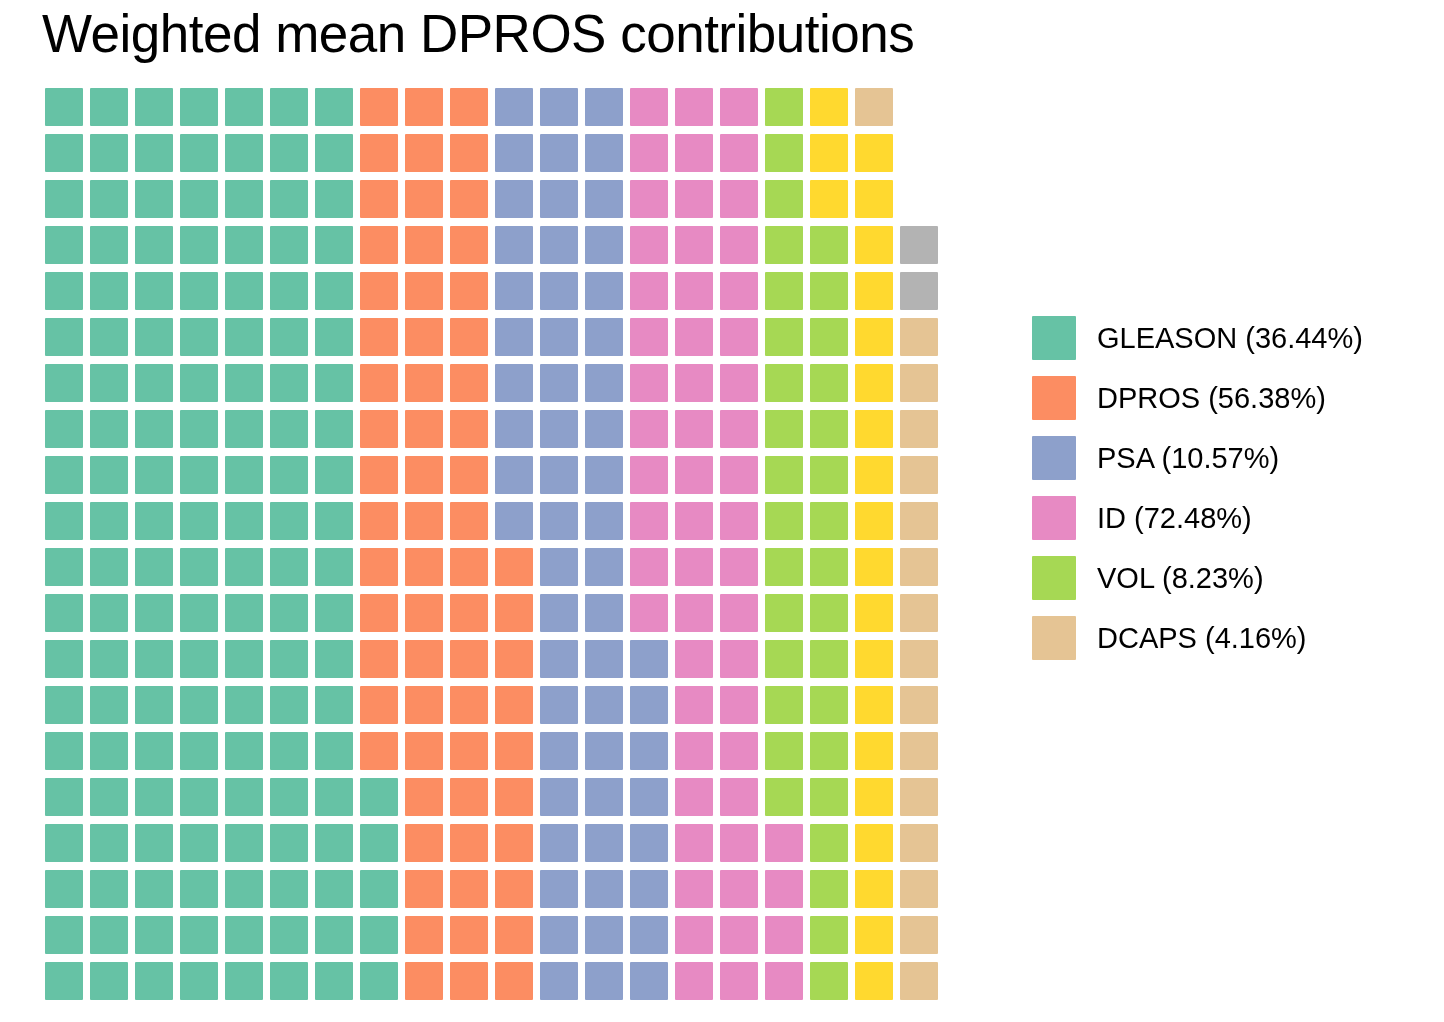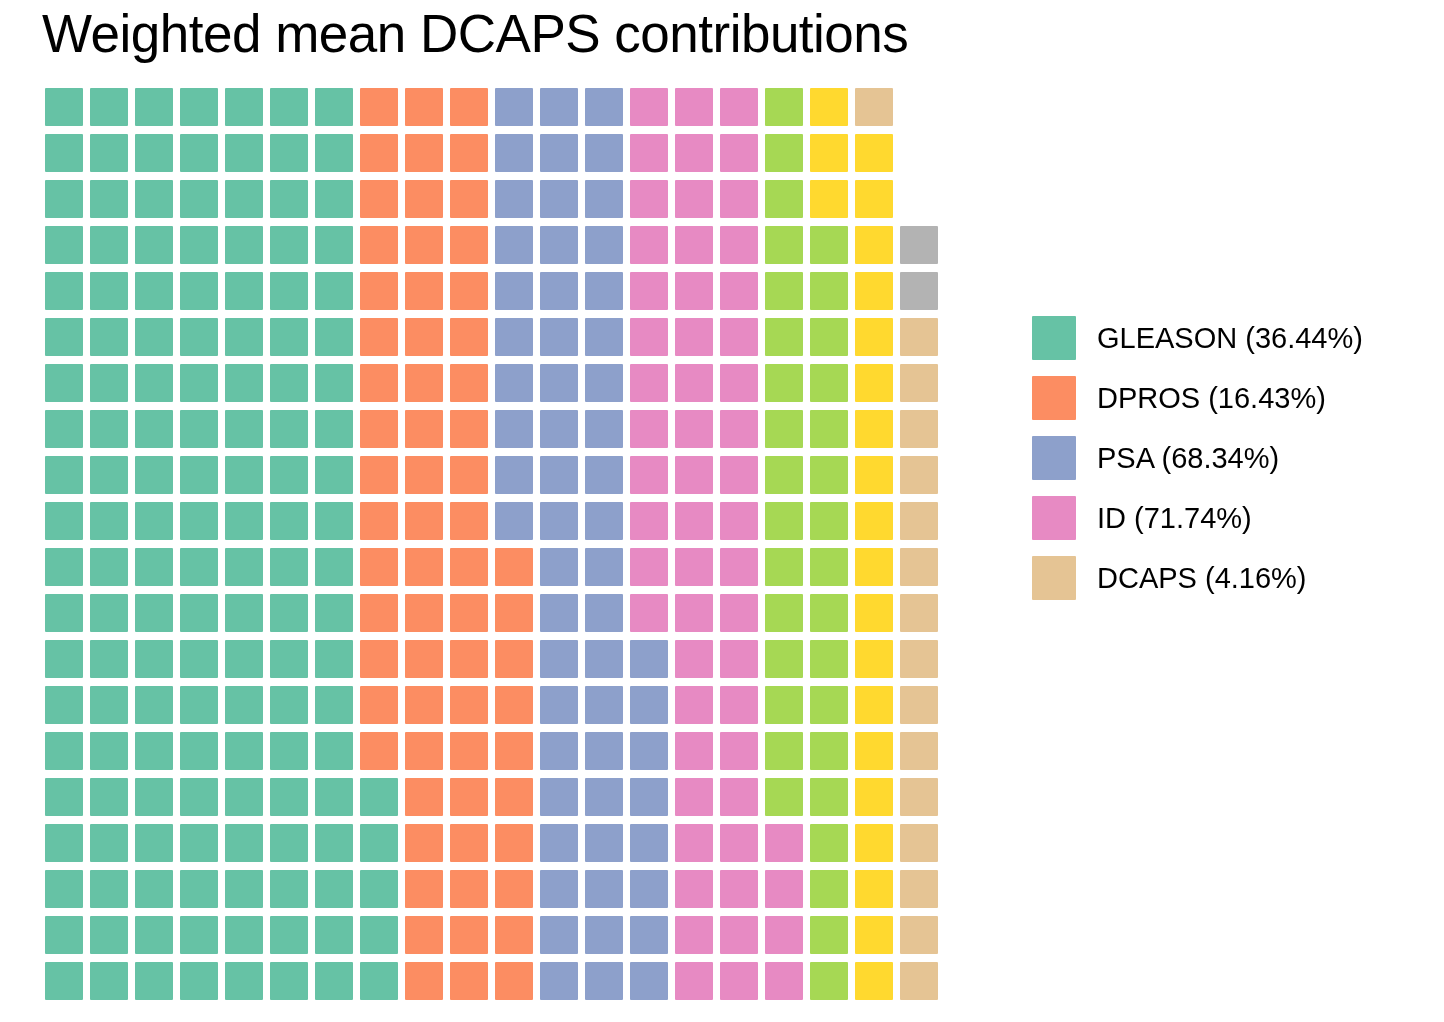--- a/index.html
+++ b/index.html
@@ -78,21 +78,21 @@
     color: #000000;
     white-space: nowrap;
     line-height: 1;
   }
 </style>
 </head>
 <body>
 
 <div id="chart-root">
 
-  <div id="chart-title">Weighted mean DCAPS contributions</div>
+  <div id="chart-title">Weighted mean DPROS contributions</div>
 
   <div id="waffle-grid">
       <div class="waffle-row"><span class="waffle-cell" style="background: rgb(102, 194, 165);"></span><span class="waffle-cell" style="background: rgb(102, 194, 165);"></span><span class="waffle-cell" style="background: rgb(102, 194, 165);"></span><span class="waffle-cell" style="background: rgb(102, 194, 165);"></span><span class="waffle-cell" style="background: rgb(102, 194, 165);"></span><span class="waffle-cell" style="background: rgb(102, 194, 165);"></span><span class="waffle-cell" style="background: rgb(102, 194, 165);"></span><span class="waffle-cell" style="background: rgb(252, 141, 98);"></span><span class="waffle-cell" style="background: rgb(252, 141, 98);"></span><span class="waffle-cell" style="background: rgb(252, 141, 98);"></span><span class="waffle-cell" style="background: rgb(141, 160, 203);"></span><span class="waffle-cell" style="background: rgb(141, 160, 203);"></span><span class="waffle-cell" style="background: rgb(141, 160, 203);"></span><span class="waffle-cell" style="background: rgb(231, 138, 195);"></span><span class="waffle-cell" style="background: rgb(231, 138, 195);"></span><span class="waffle-cell" style="background: rgb(231, 138, 195);"></span><span class="waffle-cell" style="background: rgb(166, 216, 84);"></span><span class="waffle-cell" style="background: rgb(255, 217, 47);"></span><span class="waffle-cell" style="background: rgb(229, 196, 148);"></span><span class="waffle-cell empty"></span></div>
       <div class="waffle-row"><span class="waffle-cell" style="background: rgb(102, 194, 165);"></span><span class="waffle-cell" style="background: rgb(102, 194, 165);"></span><span class="waffle-cell" style="background: rgb(102, 194, 165);"></span><span class="waffle-cell" style="background: rgb(102, 194, 165);"></span><span class="waffle-cell" style="background: rgb(102, 194, 165);"></span><span class="waffle-cell" style="background: rgb(102, 194, 165);"></span><span class="waffle-cell" style="background: rgb(102, 194, 165);"></span><span class="waffle-cell" style="background: rgb(252, 141, 98);"></span><span class="waffle-cell" style="background: rgb(252, 141, 98);"></span><span class="waffle-cell" style="background: rgb(252, 141, 98);"></span><span class="waffle-cell" style="background: rgb(141, 160, 203);"></span><span class="waffle-cell" style="background: rgb(141, 160, 203);"></span><span class="waffle-cell" style="background: rgb(141, 160, 203);"></span><span class="waffle-cell" style="background: rgb(231, 138, 195);"></span><span class="waffle-cell" style="background: rgb(231, 138, 195);"></span><span class="waffle-cell" style="background: rgb(231, 138, 195);"></span><span class="waffle-cell" style="background: rgb(166, 216, 84);"></span><span class="waffle-cell" style="background: rgb(255, 217, 47);"></span><span class="waffle-cell" style="background: rgb(255, 217, 47);"></span><span class="waffle-cell empty"></span></div>
       <div class="waffle-row"><span class="waffle-cell" style="background: rgb(102, 194, 165);"></span><span class="waffle-cell" style="background: rgb(102, 194, 165);"></span><span class="waffle-cell" style="background: rgb(102, 194, 165);"></span><span class="waffle-cell" style="background: rgb(102, 194, 165);"></span><span class="waffle-cell" style="background: rgb(102, 194, 165);"></span><span class="waffle-cell" style="background: rgb(102, 194, 165);"></span><span class="waffle-cell" style="background: rgb(102, 194, 165);"></span><span class="waffle-cell" style="background: rgb(252, 141, 98);"></span><span class="waffle-cell" style="background: rgb(252, 141, 98);"></span><span class="waffle-cell" style="background: rgb(252, 141, 98);"></span><span class="waffle-cell" style="background: rgb(141, 160, 203);"></span><span class="waffle-cell" style="background: rgb(141, 160, 203);"></span><span class="waffle-cell" style="background: rgb(141, 160, 203);"></span><span class="waffle-cell" style="background: rgb(231, 138, 195);"></span><span class="waffle-cell" style="background: rgb(231, 138, 195);"></span><span class="waffle-cell" style="background: rgb(231, 138, 195);"></span><span class="waffle-cell" style="background: rgb(166, 216, 84);"></span><span class="waffle-cell" style="background: rgb(255, 217, 47);"></span><span class="waffle-cell" style="background: rgb(255, 217, 47);"></span><span class="waffle-cell empty"></span></div>
       <div class="waffle-row"><span class="waffle-cell" style="background: rgb(102, 194, 165);"></span><span class="waffle-cell" style="background: rgb(102, 194, 165);"></span><span class="waffle-cell" style="background: rgb(102, 194, 165);"></span><span class="waffle-cell" style="background: rgb(102, 194, 165);"></span><span class="waffle-cell" style="background: rgb(102, 194, 165);"></span><span class="waffle-cell" style="background: rgb(102, 194, 165);"></span><span class="waffle-cell" style="background: rgb(102, 194, 165);"></span><span class="waffle-cell" style="background: rgb(252, 141, 98);"></span><span class="waffle-cell" style="background: rgb(252, 141, 98);"></span><span class="waffle-cell" style="background: rgb(252, 141, 98);"></span><span class="waffle-cell" style="background: rgb(141, 160, 203);"></span><span class="waffle-cell" style="background: rgb(141, 160, 203);"></span><span class="waffle-cell" style="background: rgb(141, 160, 203);"></span><span class="waffle-cell" style="background: rgb(231, 138, 195);"></span><span class="waffle-cell" style="background: rgb(231, 138, 195);"></span><span class="waffle-cell" style="background: rgb(231, 138, 195);"></span><span class="waffle-cell" style="background: rgb(166, 216, 84);"></span><span class="waffle-cell" style="background: rgb(166, 216, 84);"></span><span class="waffle-cell" style="background: rgb(255, 217, 47);"></span><span class="waffle-cell" style="background: rgb(179, 179, 179);"></span></div>
       <div class="waffle-row"><span class="waffle-cell" style="background: rgb(102, 194, 165);"></span><span class="waffle-cell" style="background: rgb(102, 194, 165);"></span><span class="waffle-cell" style="background: rgb(102, 194, 165);"></span><span class="waffle-cell" style="background: rgb(102, 194, 165);"></span><span class="waffle-cell" style="background: rgb(102, 194, 165);"></span><span class="waffle-cell" style="background: rgb(102, 194, 165);"></span><span class="waffle-cell" style="background: rgb(102, 194, 165);"></span><span class="waffle-cell" style="background: rgb(252, 141, 98);"></span><span class="waffle-cell" style="background: rgb(252, 141, 98);"></span><span class="waffle-cell" style="background: rgb(252, 141, 98);"></span><span class="waffle-cell" style="background: rgb(141, 160, 203);"></span><span class="waffle-cell" style="background: rgb(141, 160, 203);"></span><span class="waffle-cell" style="background: rgb(141, 160, 203);"></span><span class="waffle-cell" style="background: rgb(231, 138, 195);"></span><span class="waffle-cell" style="background: rgb(231, 138, 195);"></span><span class="waffle-cell" style="background: rgb(231, 138, 195);"></span><span class="waffle-cell" style="background: rgb(166, 216, 84);"></span><span class="waffle-cell" style="background: rgb(166, 216, 84);"></span><span class="waffle-cell" style="background: rgb(255, 217, 47);"></span><span class="waffle-cell" style="background: rgb(179, 179, 179);"></span></div>
       <div class="waffle-row"><span class="waffle-cell" style="background: rgb(102, 194, 165);"></span><span class="waffle-cell" style="background: rgb(102, 194, 165);"></span><span class="waffle-cell" style="background: rgb(102, 194, 165);"></span><span class="waffle-cell" style="background: rgb(102, 194, 165);"></span><span class="waffle-cell" style="background: rgb(102, 194, 165);"></span><span class="waffle-cell" style="background: rgb(102, 194, 165);"></span><span class="waffle-cell" style="background: rgb(102, 194, 165);"></span><span class="waffle-cell" style="background: rgb(252, 141, 98);"></span><span class="waffle-cell" style="background: rgb(252, 141, 98);"></span><span class="waffle-cell" style="background: rgb(252, 141, 98);"></span><span class="waffle-cell" style="background: rgb(141, 160, 203);"></span><span class="waffle-cell" style="background: rgb(141, 160, 203);"></span><span class="waffle-cell" style="background: rgb(141, 160, 203);"></span><span class="waffle-cell" style="background: rgb(231, 138, 195);"></span><span class="waffle-cell" style="background: rgb(231, 138, 195);"></span><span class="waffle-cell" style="background: rgb(231, 138, 195);"></span><span class="waffle-cell" style="background: rgb(166, 216, 84);"></span><span class="waffle-cell" style="background: rgb(166, 216, 84);"></span><span class="waffle-cell" style="background: rgb(255, 217, 47);"></span><span class="waffle-cell" style="background: rgb(229, 196, 148);"></span></div>
       <div class="waffle-row"><span class="waffle-cell" style="background: rgb(102, 194, 165);"></span><span class="waffle-cell" style="background: rgb(102, 194, 165);"></span><span class="waffle-cell" style="background: rgb(102, 194, 165);"></span><span class="waffle-cell" style="background: rgb(102, 194, 165);"></span><span class="waffle-cell" style="background: rgb(102, 194, 165);"></span><span class="waffle-cell" style="background: rgb(102, 194, 165);"></span><span class="waffle-cell" style="background: rgb(102, 194, 165);"></span><span class="waffle-cell" style="background: rgb(252, 141, 98);"></span><span class="waffle-cell" style="background: rgb(252, 141, 98);"></span><span class="waffle-cell" style="background: rgb(252, 141, 98);"></span><span class="waffle-cell" style="background: rgb(141, 160, 203);"></span><span class="waffle-cell" style="background: rgb(141, 160, 203);"></span><span class="waffle-cell" style="background: rgb(141, 160, 203);"></span><span class="waffle-cell" style="background: rgb(231, 138, 195);"></span><span class="waffle-cell" style="background: rgb(231, 138, 195);"></span><span class="waffle-cell" style="background: rgb(231, 138, 195);"></span><span class="waffle-cell" style="background: rgb(166, 216, 84);"></span><span class="waffle-cell" style="background: rgb(166, 216, 84);"></span><span class="waffle-cell" style="background: rgb(255, 217, 47);"></span><span class="waffle-cell" style="background: rgb(229, 196, 148);"></span></div>
       <div class="waffle-row"><span class="waffle-cell" style="background: rgb(102, 194, 165);"></span><span class="waffle-cell" style="background: rgb(102, 194, 165);"></span><span class="waffle-cell" style="background: rgb(102, 194, 165);"></span><span class="waffle-cell" style="background: rgb(102, 194, 165);"></span><span class="waffle-cell" style="background: rgb(102, 194, 165);"></span><span class="waffle-cell" style="background: rgb(102, 194, 165);"></span><span class="waffle-cell" style="background: rgb(102, 194, 165);"></span><span class="waffle-cell" style="background: rgb(252, 141, 98);"></span><span class="waffle-cell" style="background: rgb(252, 141, 98);"></span><span class="waffle-cell" style="background: rgb(252, 141, 98);"></span><span class="waffle-cell" style="background: rgb(141, 160, 203);"></span><span class="waffle-cell" style="background: rgb(141, 160, 203);"></span><span class="waffle-cell" style="background: rgb(141, 160, 203);"></span><span class="waffle-cell" style="background: rgb(231, 138, 195);"></span><span class="waffle-cell" style="background: rgb(231, 138, 195);"></span><span class="waffle-cell" style="background: rgb(231, 138, 195);"></span><span class="waffle-cell" style="background: rgb(166, 216, 84);"></span><span class="waffle-cell" style="background: rgb(166, 216, 84);"></span><span class="waffle-cell" style="background: rgb(255, 217, 47);"></span><span class="waffle-cell" style="background: rgb(229, 196, 148);"></span></div>
@@ -110,29 +110,33 @@
       <div class="waffle-row"><span class="waffle-cell" style="background: rgb(102, 194, 165);"></span><span class="waffle-cell" style="background: rgb(102, 194, 165);"></span><span class="waffle-cell" style="background: rgb(102, 194, 165);"></span><span class="waffle-cell" style="background: rgb(102, 194, 165);"></span><span class="waffle-cell" style="background: rgb(102, 194, 165);"></span><span class="waffle-cell" style="background: rgb(102, 194, 165);"></span><span class="waffle-cell" style="background: rgb(102, 194, 165);"></span><span class="waffle-cell" style="background: rgb(102, 194, 165);"></span><span class="waffle-cell" style="background: rgb(252, 141, 98);"></span><span class="waffle-cell" style="background: rgb(252, 141, 98);"></span><span class="waffle-cell" style="background: rgb(252, 141, 98);"></span><span class="waffle-cell" style="background: rgb(141, 160, 203);"></span><span class="waffle-cell" style="background: rgb(141, 160, 203);"></span><span class="waffle-cell" style="background: rgb(141, 160, 203);"></span><span class="waffle-cell" style="background: rgb(231, 138, 195);"></span><span class="waffle-cell" style="background: rgb(231, 138, 195);"></span><span class="waffle-cell" style="background: rgb(231, 138, 195);"></span><span class="waffle-cell" style="background: rgb(166, 216, 84);"></span><span class="waffle-cell" style="background: rgb(255, 217, 47);"></span><span class="waffle-cell" style="background: rgb(229, 196, 148);"></span></div>
     </div>
 
   <div id="legend">
       <div class="legend-item">
         <span class="legend-swatch" style="background: rgb(102, 194, 165);"></span>
         <span class="legend-label">GLEASON (36.44%)</span>
       </div>
       <div class="legend-item">
         <span class="legend-swatch" style="background: rgb(252, 141, 98);"></span>
-        <span class="legend-label">DPROS (16.43%)</span>
+        <span class="legend-label">DPROS (56.38%)</span>
       </div>
       <div class="legend-item">
         <span class="legend-swatch" style="background: rgb(141, 160, 203);"></span>
-        <span class="legend-label">PSA (68.34%)</span>
+        <span class="legend-label">PSA (10.57%)</span>
       </div>
       <div class="legend-item">
         <span class="legend-swatch" style="background: rgb(231, 138, 195);"></span>
-        <span class="legend-label">ID (71.74%)</span>
+        <span class="legend-label">ID (72.48%)</span>
+      </div>
+      <div class="legend-item">
+        <span class="legend-swatch" style="background: rgb(166, 216, 84);"></span>
+        <span class="legend-label">VOL (8.23%)</span>
       </div>
       <div class="legend-item">
         <span class="legend-swatch" style="background: rgb(229, 196, 148);"></span>
         <span class="legend-label">DCAPS (4.16%)</span>
       </div>
     </div>
 
 </div>
 
 </body></html>

